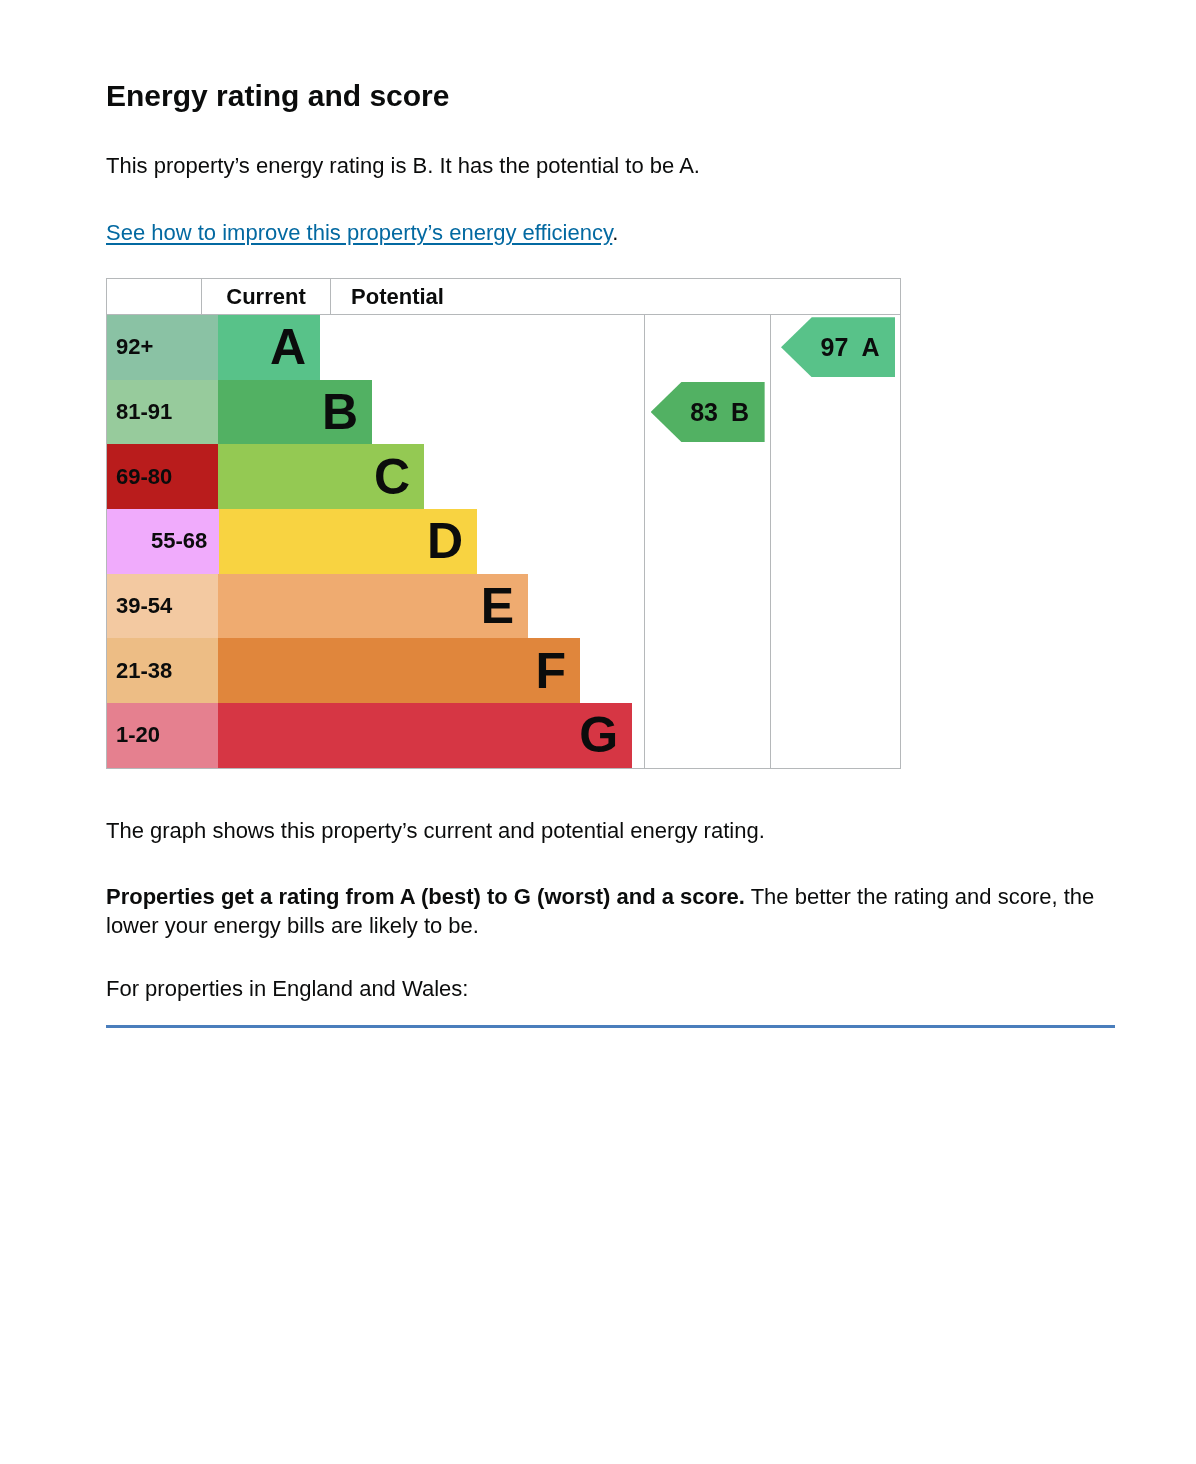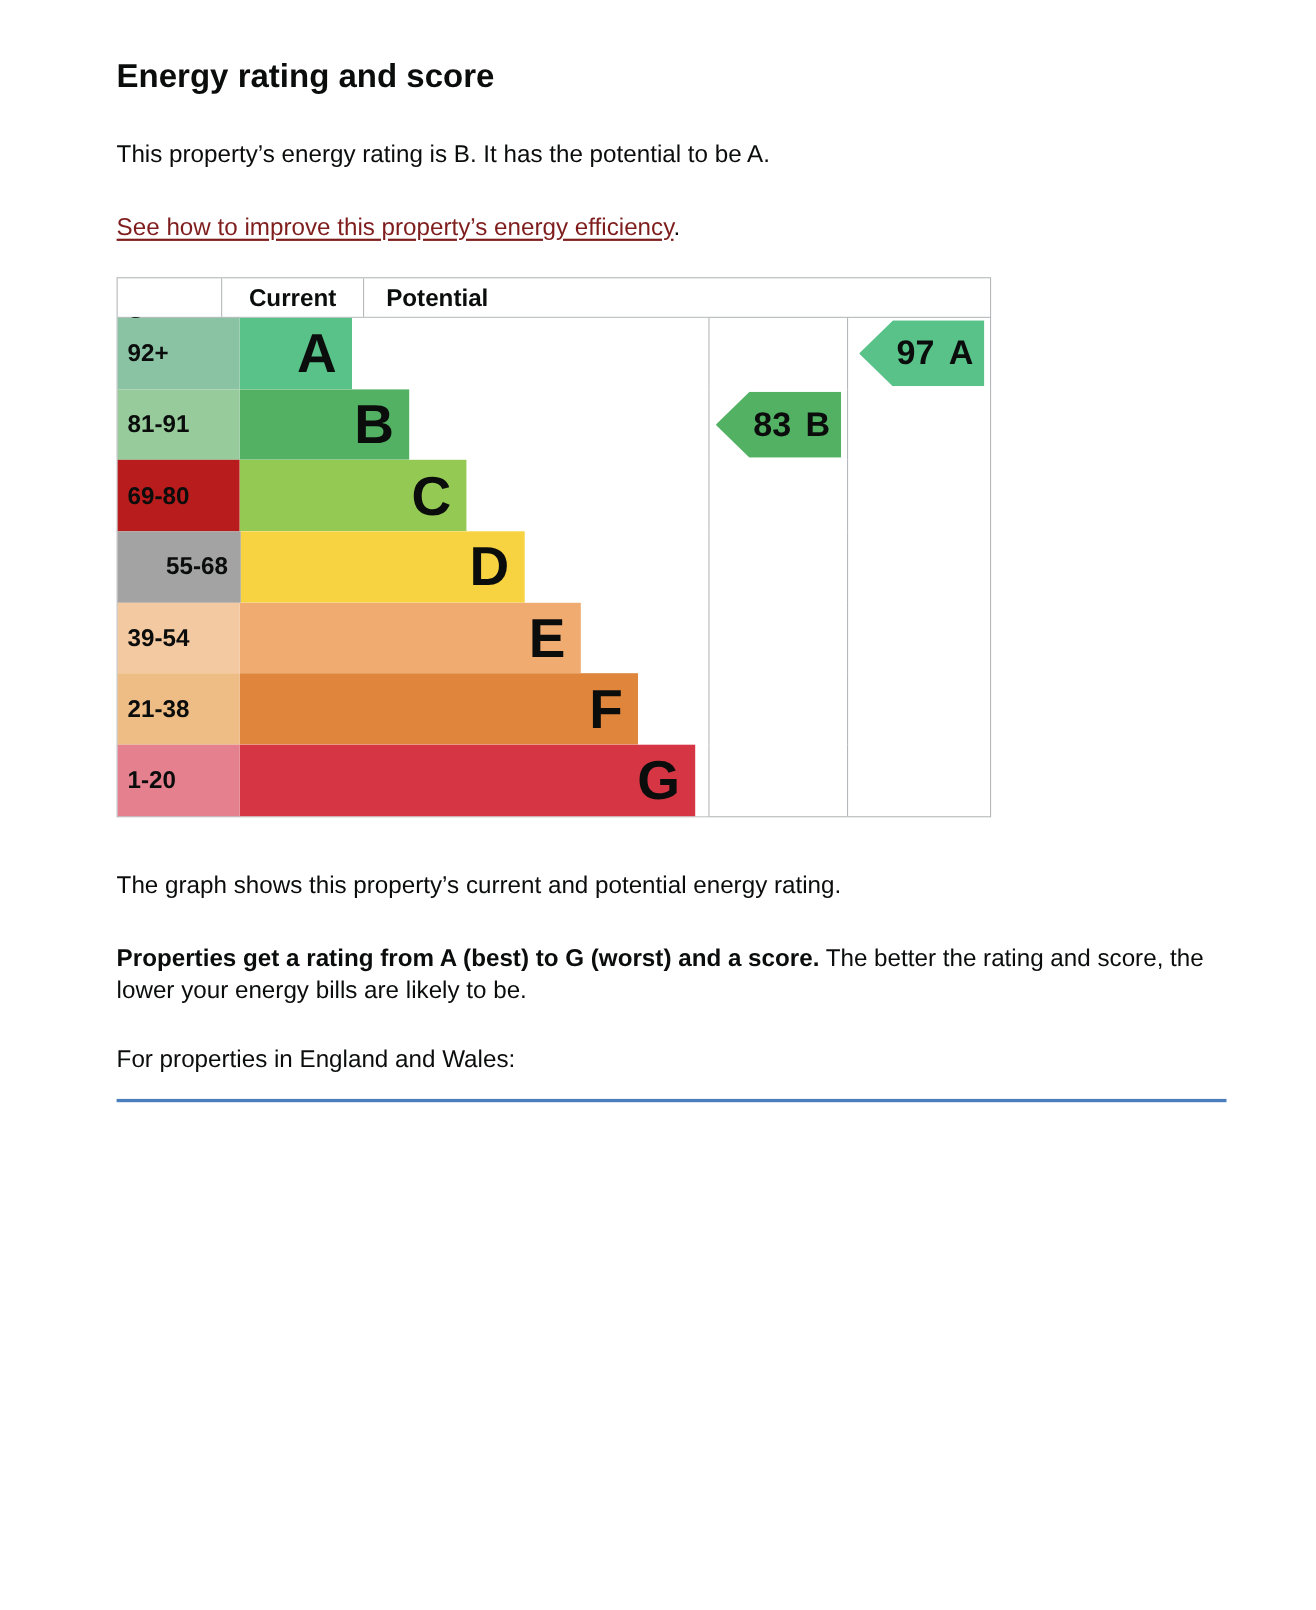--- a/index.html
+++ b/index.html
@@ -6,27 +6,27 @@
   html,body { background:#ffffff; }
   body {
     width:1196px; min-height:1464px;
     font-family:"Liberation Sans", sans-serif;
     color:#0b0c0c;
     -webkit-font-smoothing:antialiased;
   }
   .page { padding:0 81px 0 106px; }
 
   h1.page-title {
-    margin-top:52px;
+    margin-top:78px;
     font-size:30px; line-height:35px; font-weight:bold;
   }
   p, .para { font-size:22px; line-height:29px; }
   .p-intro   { margin-top:38px; }
   .p-link    { margin-top:38px; }
-  .p-link a  { color:#7f1d1d; text-decoration:underline; text-underline-offset:3px; cursor:pointer; }
+  .p-link a  { color:#0369a1; text-decoration:underline; text-underline-offset:3px; cursor:pointer; }
   .p-graph   { margin-top:47px; }
   .p-properties { margin-top:37px; }
   .p-properties .bold-lead { font-weight:bold; }
   .p-england { margin-top:34px; }
   .p-avg     { margin-top:37px; }
   .blue-rule { margin-top:22px; height:3px; background:#4a7ebc; width:100%; }
 
   
   .epc-table {
     margin-top:31px;
@@ -59,21 +59,21 @@
   .band-letter { font-weight:bold; font-size:50px; line-height:1; }
   .cell-current   { width:129px; border-left:1px solid #b5b8ba; display:flex; }
   .cell-potential { width:134px; border-left:1px solid #b5b8ba; display:flex; }
 
   .epc-arrow {
     margin:auto 5px auto auto;
     height:60px; width:114px;
     clip-path:polygon(0 50%, 27% 0, 100% 0, 100% 100%, 27% 100%);
     display:flex; align-items:center; justify-content:center;
     padding-left:24px;
-    font-weight:bold; font-size:31px; gap:13px;
+    font-weight:bold; font-size:25px; gap:13px;
   }
 </style>
 </head>
 <body>
 
 <div class="page">
 
   <h1 class="page-title">Energy rating and score</h1>
 
   <p class="p-intro">This property’s energy rating is B. It has the potential to be A.</p>
@@ -121,21 +121,21 @@
     <div class="cell-score" style="background-color: #b91c1c;">69-80</div>
     <div class="cell-rating">
       <div class="band-bar" style="width: 206px; background-color: rgb(148, 201, 83);">
         <span class="band-letter">C</span>
       </div>
     </div>
     <div class="cell-current"></div>
     <div class="cell-potential"></div>
   </div>
         <div class="epc-row">
-    <div class="cell-score" style="background-color: #a3a3a3; padding-left: 44px;">55-68</div>
+    <div class="cell-score" style="background-color: #f0abfc; padding-left: 44px;">55-68</div>
     <div class="cell-rating">
       <div class="band-bar" style="width: 258px; background-color: rgb(248, 211, 65);">
         <span class="band-letter">D</span>
       </div>
     </div>
     <div class="cell-current"></div>
     <div class="cell-potential"></div>
   </div>
         <div class="epc-row">
     <div class="cell-score" style="background-color: rgb(243, 201, 161);">39-54</div>

